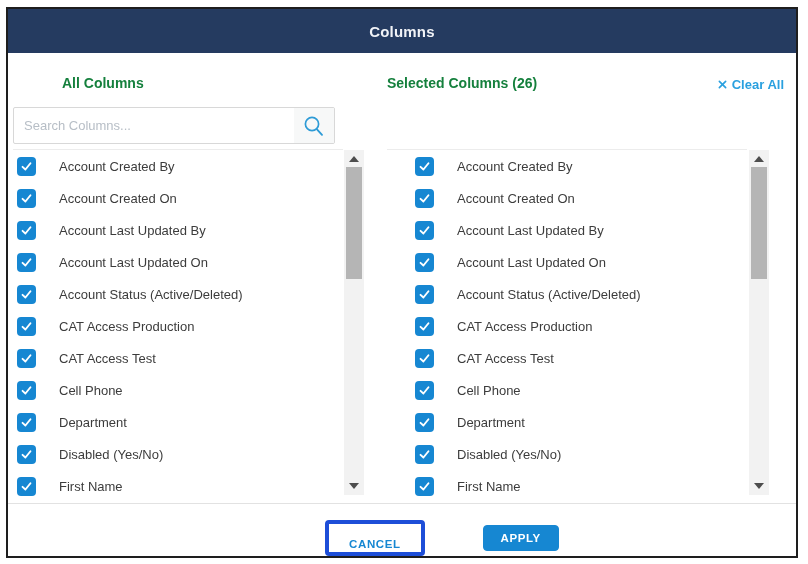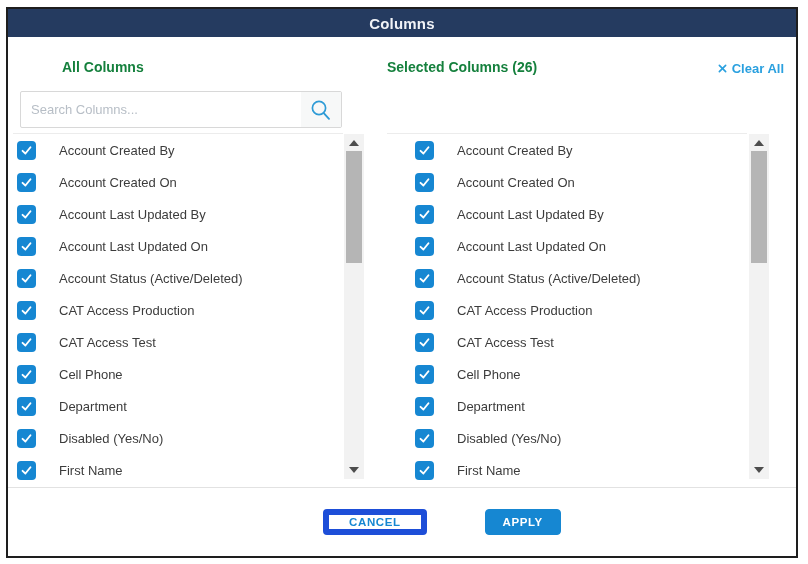--- a/index.html
+++ b/index.html
@@ -6,40 +6,40 @@
   body{
     width:808px;height:564px;background:#ffffff;position:relative;
     font-family:"Liberation Sans", sans-serif;
     -webkit-font-smoothing:antialiased;
   }
   .dialog{
     position:absolute;left:6px;top:7px;width:792px;height:551px;
     background:#fff;border:2px solid #1e1e1e;box-sizing:border-box;
   }
   .titlebar{
-    height:28px;background:var(--titlebar-bg,#253B60);color:#f1f3f7;
+    height:44px;background:var(--titlebar-bg,#253B60);color:#f1f3f7;
     display:flex;align-items:center;justify-content:center;
     font-size:15px;font-weight:bold;letter-spacing:.2px;
   }
   .dlg-body{position:relative;height:calc(100% - 28px);}
 
   
   .heading{font-size:14px;font-weight:bold;color:#15803d;position:absolute;}
   .heading-left{left:54px;top:22px;}
   .heading-right{left:379px;top:22px;}
   .subtitle{position:absolute;left:379px;top:47px;font-size:11.5px;color:#6e6e6e;}
 
   .clear-all{
     position:absolute;right:12px;top:24px;display:flex;align-items:center;gap:5px;
     color:var(--accent-blue,#2AA0DF);font-size:13px;font-weight:bold;cursor:pointer;
   }
 
   
   .searchbox{
-    position:absolute;left:12px;top:54px;width:322px;height:37px;
+    position:absolute;left:5px;top:54px;width:322px;height:37px;
     border:1px solid #d8d8d8;border-radius:2px;box-sizing:border-box;
     display:flex;background:#fff;overflow:hidden;
   }
   .searchbox input{
     flex:1;border:none;outline:none;padding:0 10px;font-size:13px;color:#333;
     font-family:inherit;background:transparent;min-width:0;
   }
   .searchbox input::placeholder{color:#b7bec6;}
   .search-icon-cell{
     width:40px;display:flex;align-items:center;justify-content:center;
@@ -75,21 +75,21 @@
   
   .footer-sep{position:absolute;left:0;right:0;top:450px;height:1px;background:#e2e2e2;}
   .footer{
     position:absolute;left:0;right:0;top:451px;bottom:0;box-sizing:border-box;
     display:flex;align-items:center;justify-content:center;gap:18px;padding-left:80px;
   }
   .btn{
     font-family:inherit;font-size:11.5px;font-weight:bold;letter-spacing:.6px;
     height:26px;border-radius:4px;cursor:pointer;
   }
-  .btn-cancel{background:#fff;color:var(--checkbox-blue,#1687D2);border:6px solid #1d4ed8;padding:0 20px;text-align:center;}
+  .btn-cancel{background:#fff;color:var(--checkbox-blue,#1687D2);border:4px solid #1d4ed8;padding:14px 20px;text-align:center;}
   .btn-apply{background:var(--apply-bg,#1687D2);color:#fff;border:1px solid var(--apply-bg,#1687D2);padding:0 17px;margin-left:40px;}
 </style>
 </head>
 <body>
 
 <div class="dialog">
   <div class="titlebar">
     <span>Columns</span>
   </div>
 

